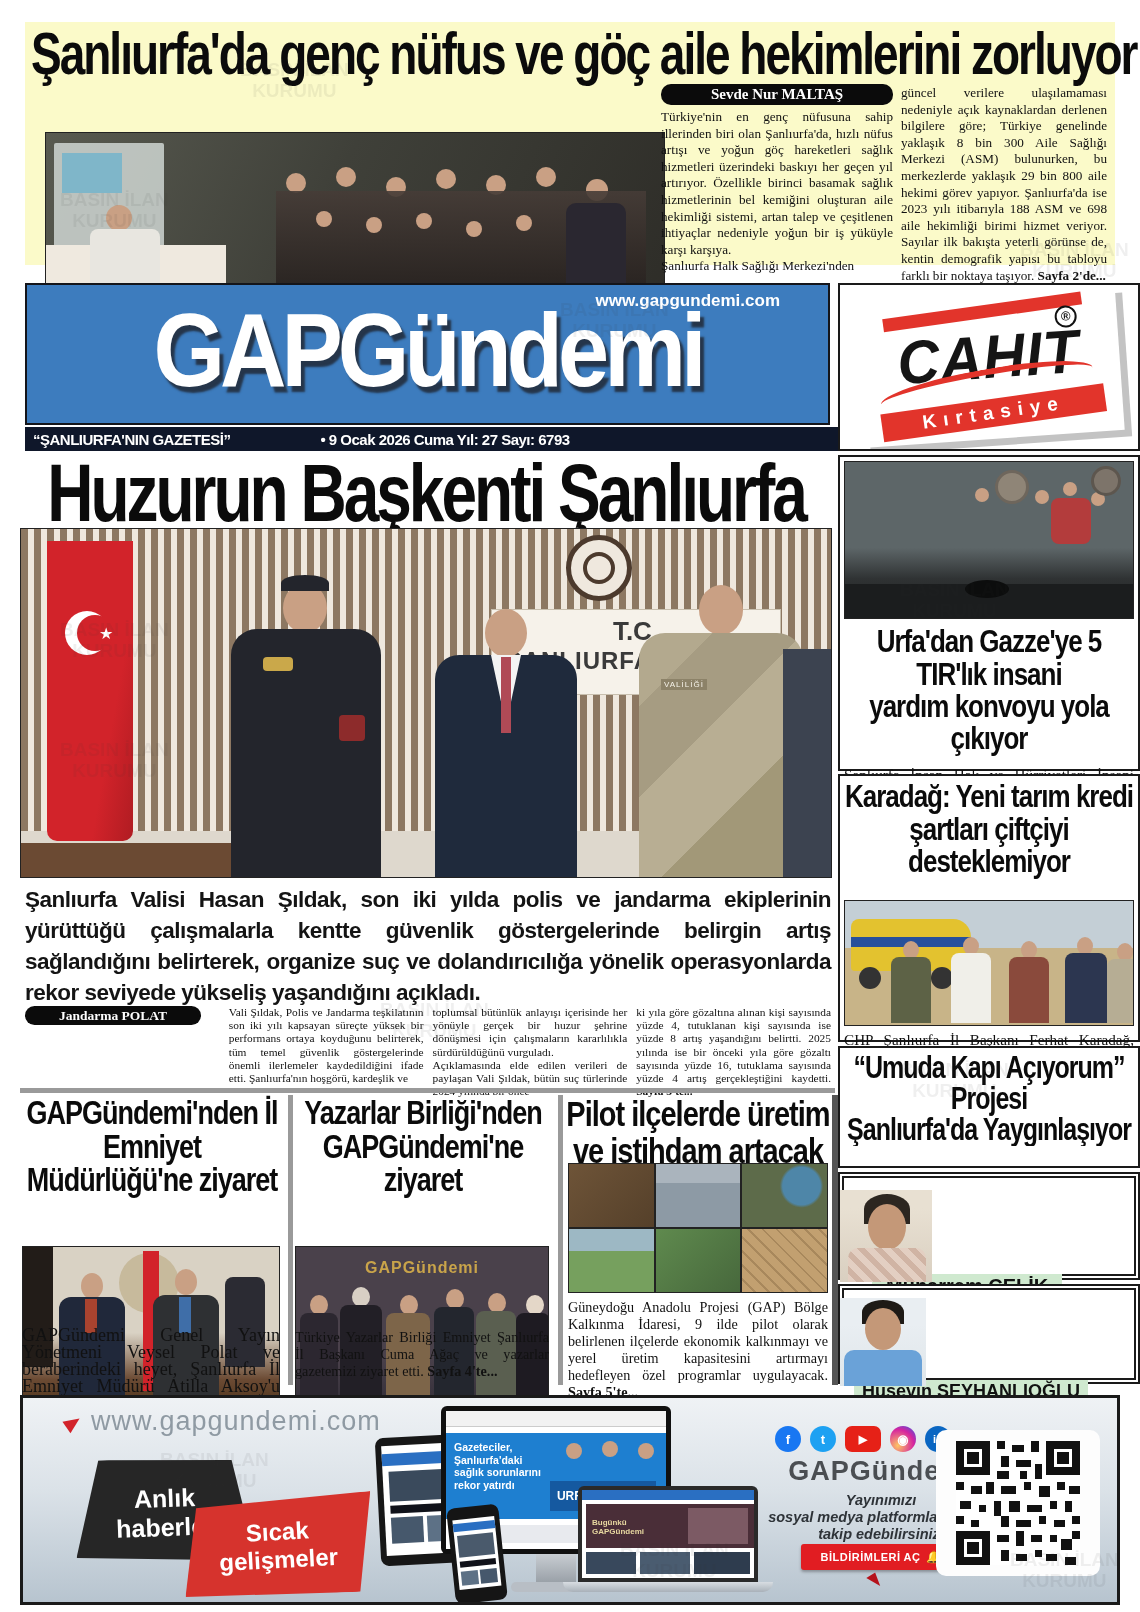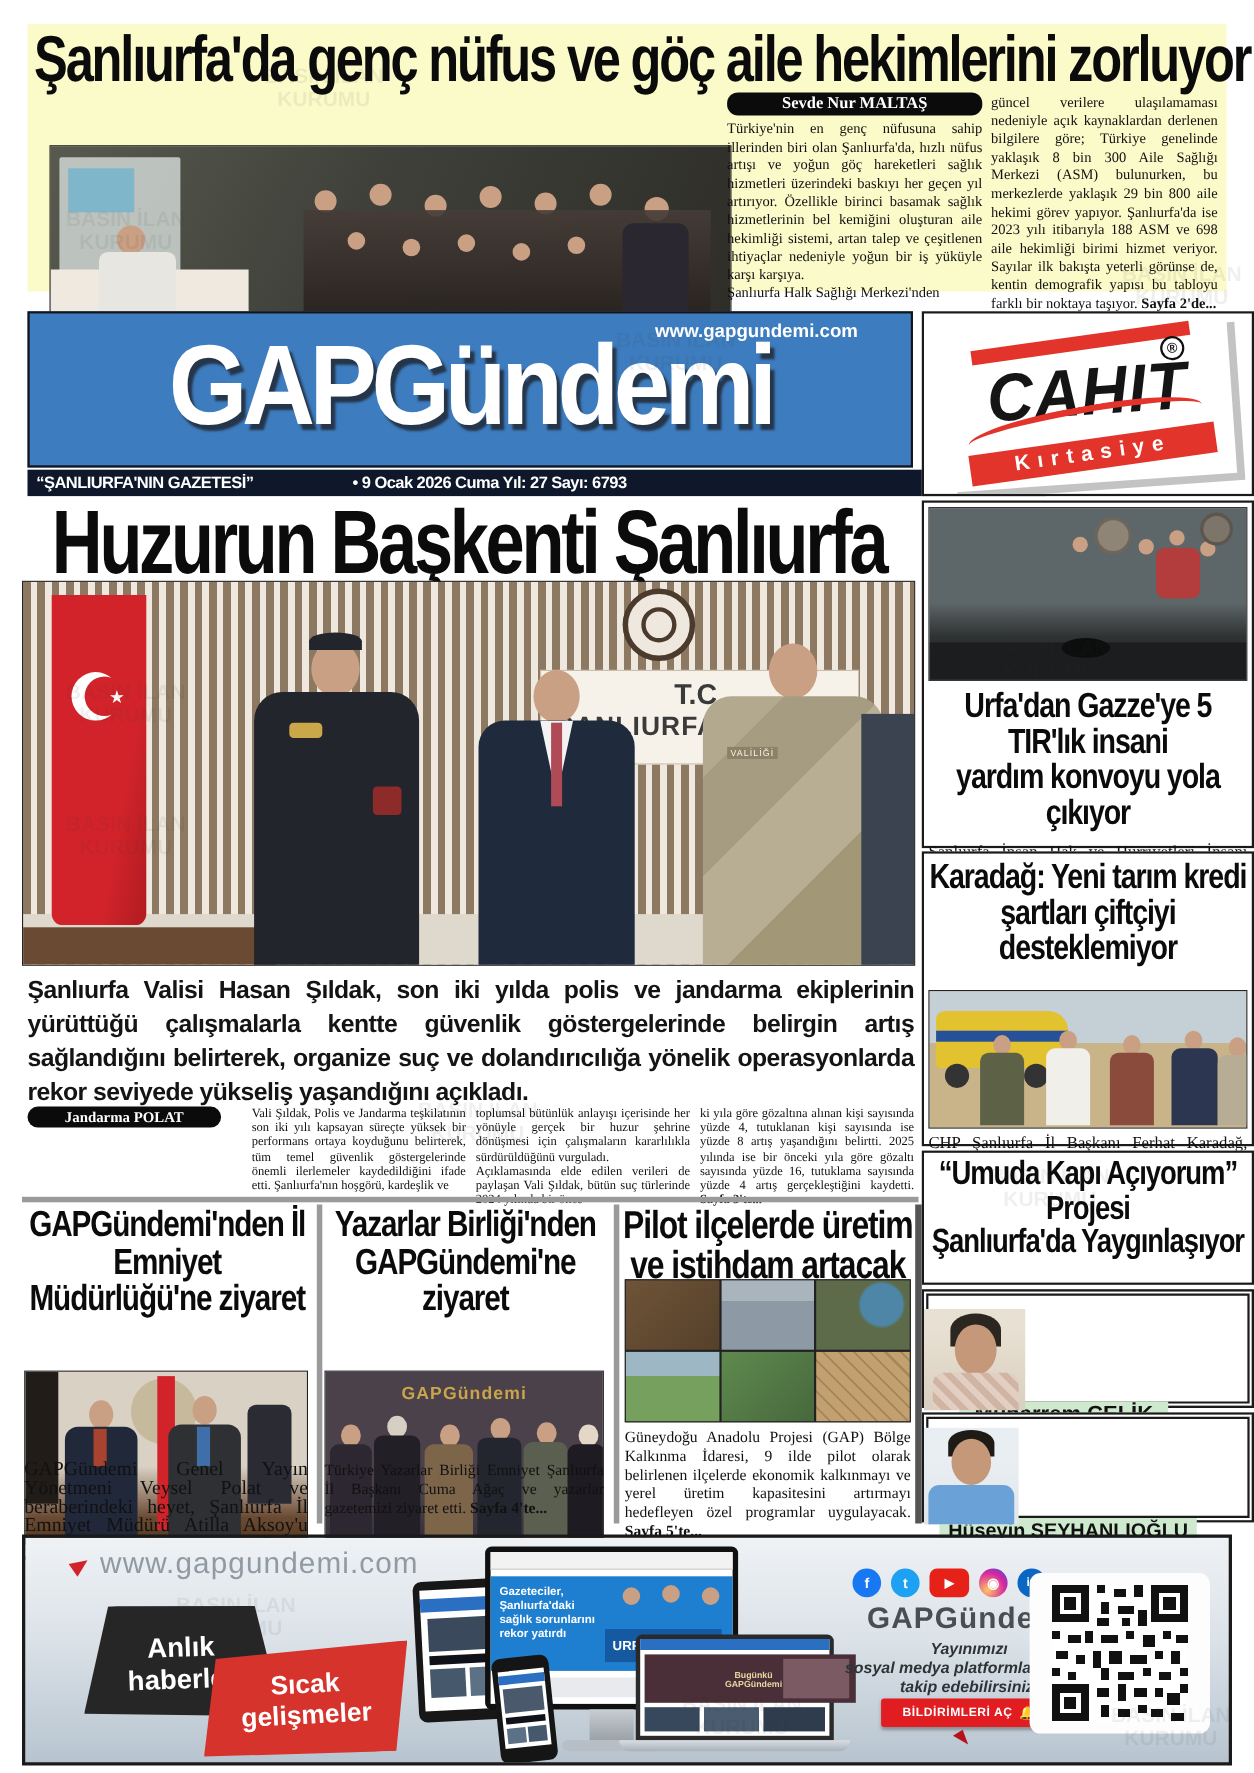--- a/index.html
+++ b/index.html
@@ -357,21 +357,21 @@
       <div class="abs" style="left:3px;top:42px;width:36px;height:6px;background:#10121a;"></div>
       <div class="abs" style="left:3px;top:52px;width:17px;height:14px;background:#5d7186;"></div>
       <div class="abs" style="left:22px;top:52px;width:17px;height:14px;background:#46586c;"></div>
     </div>
   </div>
 
   <div class="abs" style="left:540px;top:88px;width:210px;height:110px;">
     <div class="abs" style="left:15px;top:0;width:180px;height:96px;background:#2a2a2a;border-radius:6px 6px 0 0;padding:4px;">
       <div class="abs" style="left:4px;top:4px;width:172px;height:88px;background:#fff;">
         <div class="abs" style="left:0;top:0;width:172px;height:10px;background:#2a6fc2;"></div>
-        <div class="abs" style="left:4px;top:14px;width:192px;height:44px;background:#4a2e38;text-align:center;">
+        <div class="abs" style="left:4px;top:14px;width:168px;height:44px;background:#4a2e38;">
           <div class="preline sans" style="color:#e8d8a0;font-weight:700;font-size:8px;line-height:9px;padding:14px 0 0 6px;">Bugünkü
 GAPGündemi</div>
           <div class="abs" style="right:6px;top:4px;width:60px;height:36px;background:#7c5a64;"></div>
         </div>
         <div class="abs" style="left:4px;top:62px;width:50px;height:22px;background:#38485c;"></div>
         <div class="abs" style="left:58px;top:62px;width:50px;height:22px;background:#4a5c70;"></div>
         <div class="abs" style="left:112px;top:62px;width:56px;height:22px;background:#2e3c4e;"></div>
       </div>
     </div>
     <div class="abs" style="left:0;top:96px;width:210px;height:10px;background:linear-gradient(180deg,#d8dde2,#a9b1b9);border-radius:0 0 10px 10px;"></div>

